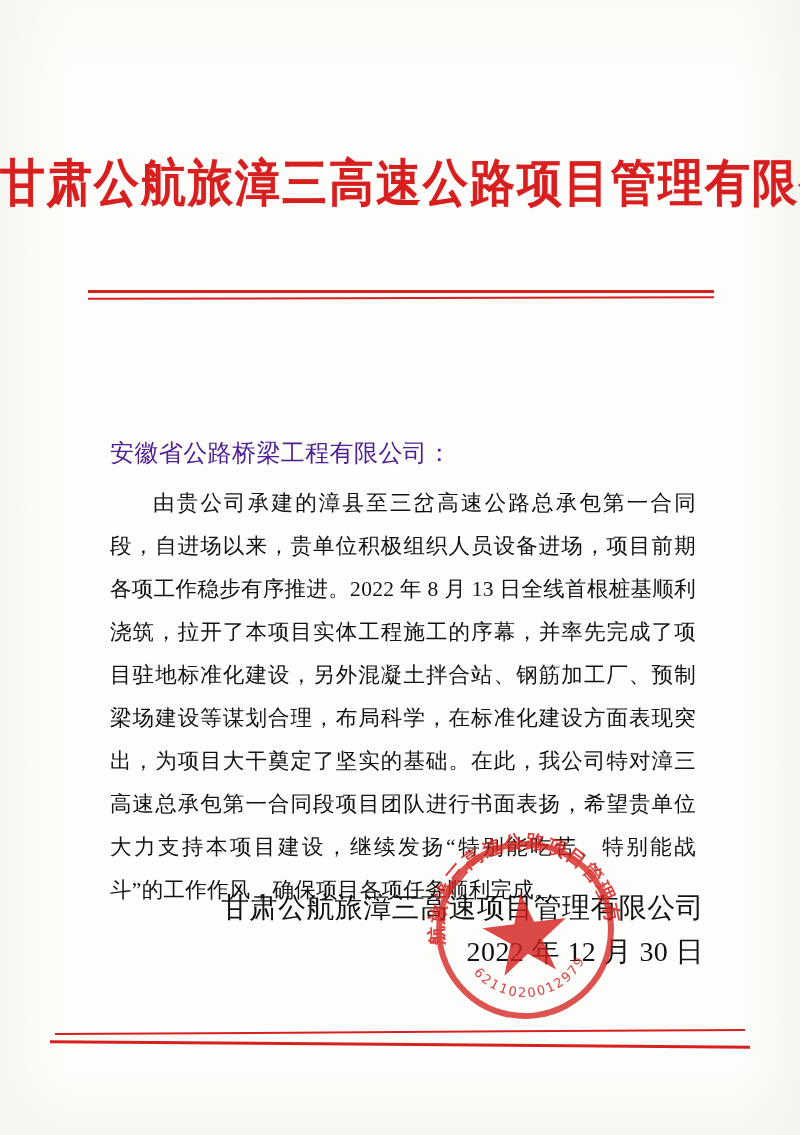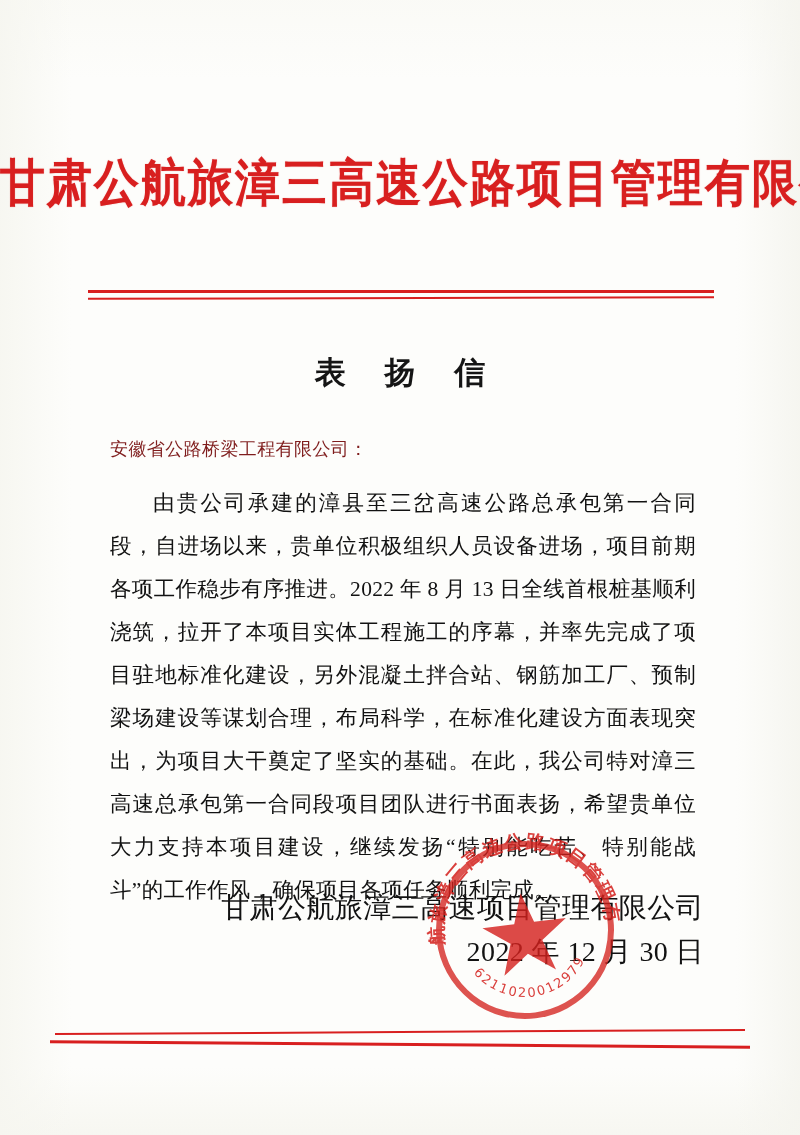--- a/index.html
+++ b/index.html
@@ -80,22 +80,22 @@
     font-size: 31px;
     letter-spacing: 14px;
     color: #151515;
     text-indent: 14px;
   }
 
   .salutation {
     position: absolute;
     left: 110px;
     top: 437px;
-    font-size: 18px;
-    color: #7f1d1d;
+    font-size: 24px;
+    color: #4c1d95;
     letter-spacing: 0.4px;
   }
 
   .body-text {
     position: absolute;
     left: 110px;
     top: 482px;
     width: 586px;
     font-size: 21.5px;
     line-height: 43px;
@@ -150,21 +150,20 @@
 
   <div class="paper-shade"></div>
 
   <div class="letterhead">
     <div class="letterhead-title">甘肃公航旅漳三高速公路项目管理有限公司</div>
   </div>
 
   <div class="rule-top"></div>
   <div class="rule-top thin"></div>
 
-  <div class="doc-title">表 扬 信</div>
 
   <div class="salutation">安徽省公路桥梁工程有限公司：</div>
 
   <div class="body-text">由贵公司承建的漳县至三岔高速公路总承包第一合同段，自进场以来，贵单位积极组织人员设备进场，项目前期各项工作稳步有序推进。2022 年 8 月 13 日全线首根桩基顺利浇筑，拉开了本项目实体工程施工的序幕，并率先完成了项目驻地标准化建设，另外混凝土拌合站、钢筋加工厂、预制梁场建设等谋划合理，布局科学，在标准化建设方面表现突出，为项目大干奠定了坚实的基础。在此，我公司特对漳三高速总承包第一合同段项目团队进行书面表扬，希望贵单位大力支持本项目建设，继续发扬“特别能吃苦、特别能战斗”的工作作风，确保项目各项任务顺利完成。</div>
 
   <div class="signature">
     <div>甘肃公航旅漳三高速项目管理有限公司</div>
     <div>2022 年 12 月 30 日</div>
   </div>
 

